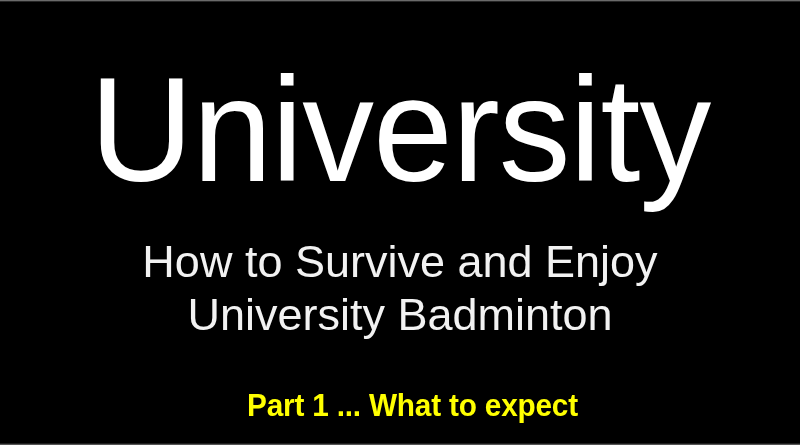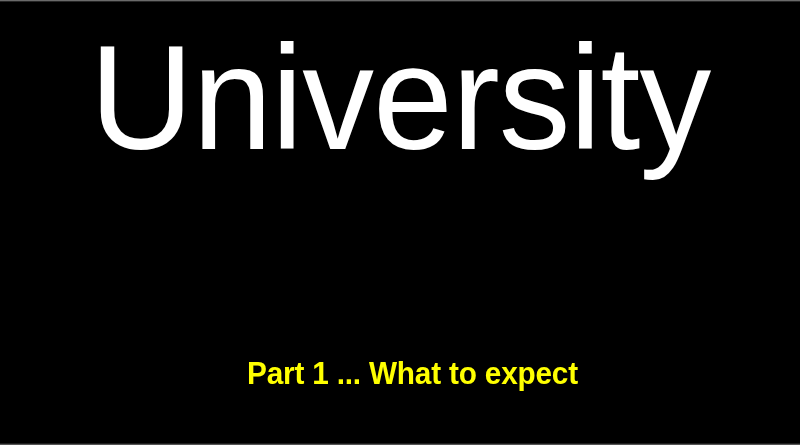--- a/index.html
+++ b/index.html
@@ -33,20 +33,21 @@
   }
   .edge-line.top    { top: 0;    background: #6a6a6a; }
   .edge-line.top2   { top: 1px;  background: #262626; }
   .edge-line.bottom { bottom: 0; background: #555555; }
   .edge-line.bottom2{ bottom: 1px; background: #1d1d1d; }
 
   .stage {
     position: absolute;
     inset: 0;
     display: block;
+    margin-top: 32px;
   }
 
   
   .title {
     position: absolute;
     left: 0;
     top: 14px;
     width: 800px;
     text-align: center;
     color: #ffffff;
@@ -108,17 +109,21 @@
 
   <div class="edge-line top"></div>
   <div class="edge-line top2"></div>
   <div class="edge-line bottom"></div>
   <div class="edge-line bottom2"></div>
 
   <div class="stage">
 
     <div class="title">University</div>
 
+    <div class="subtitle">
+      <span class="line">How to Survive and Enjoy</span>
+      <span class="line">University Badminton</span>
+    </div>
 
     <div class="part-label">Part 1 ... What to expect</div>
 
   </div>
 </div>
 
 </body></html>

